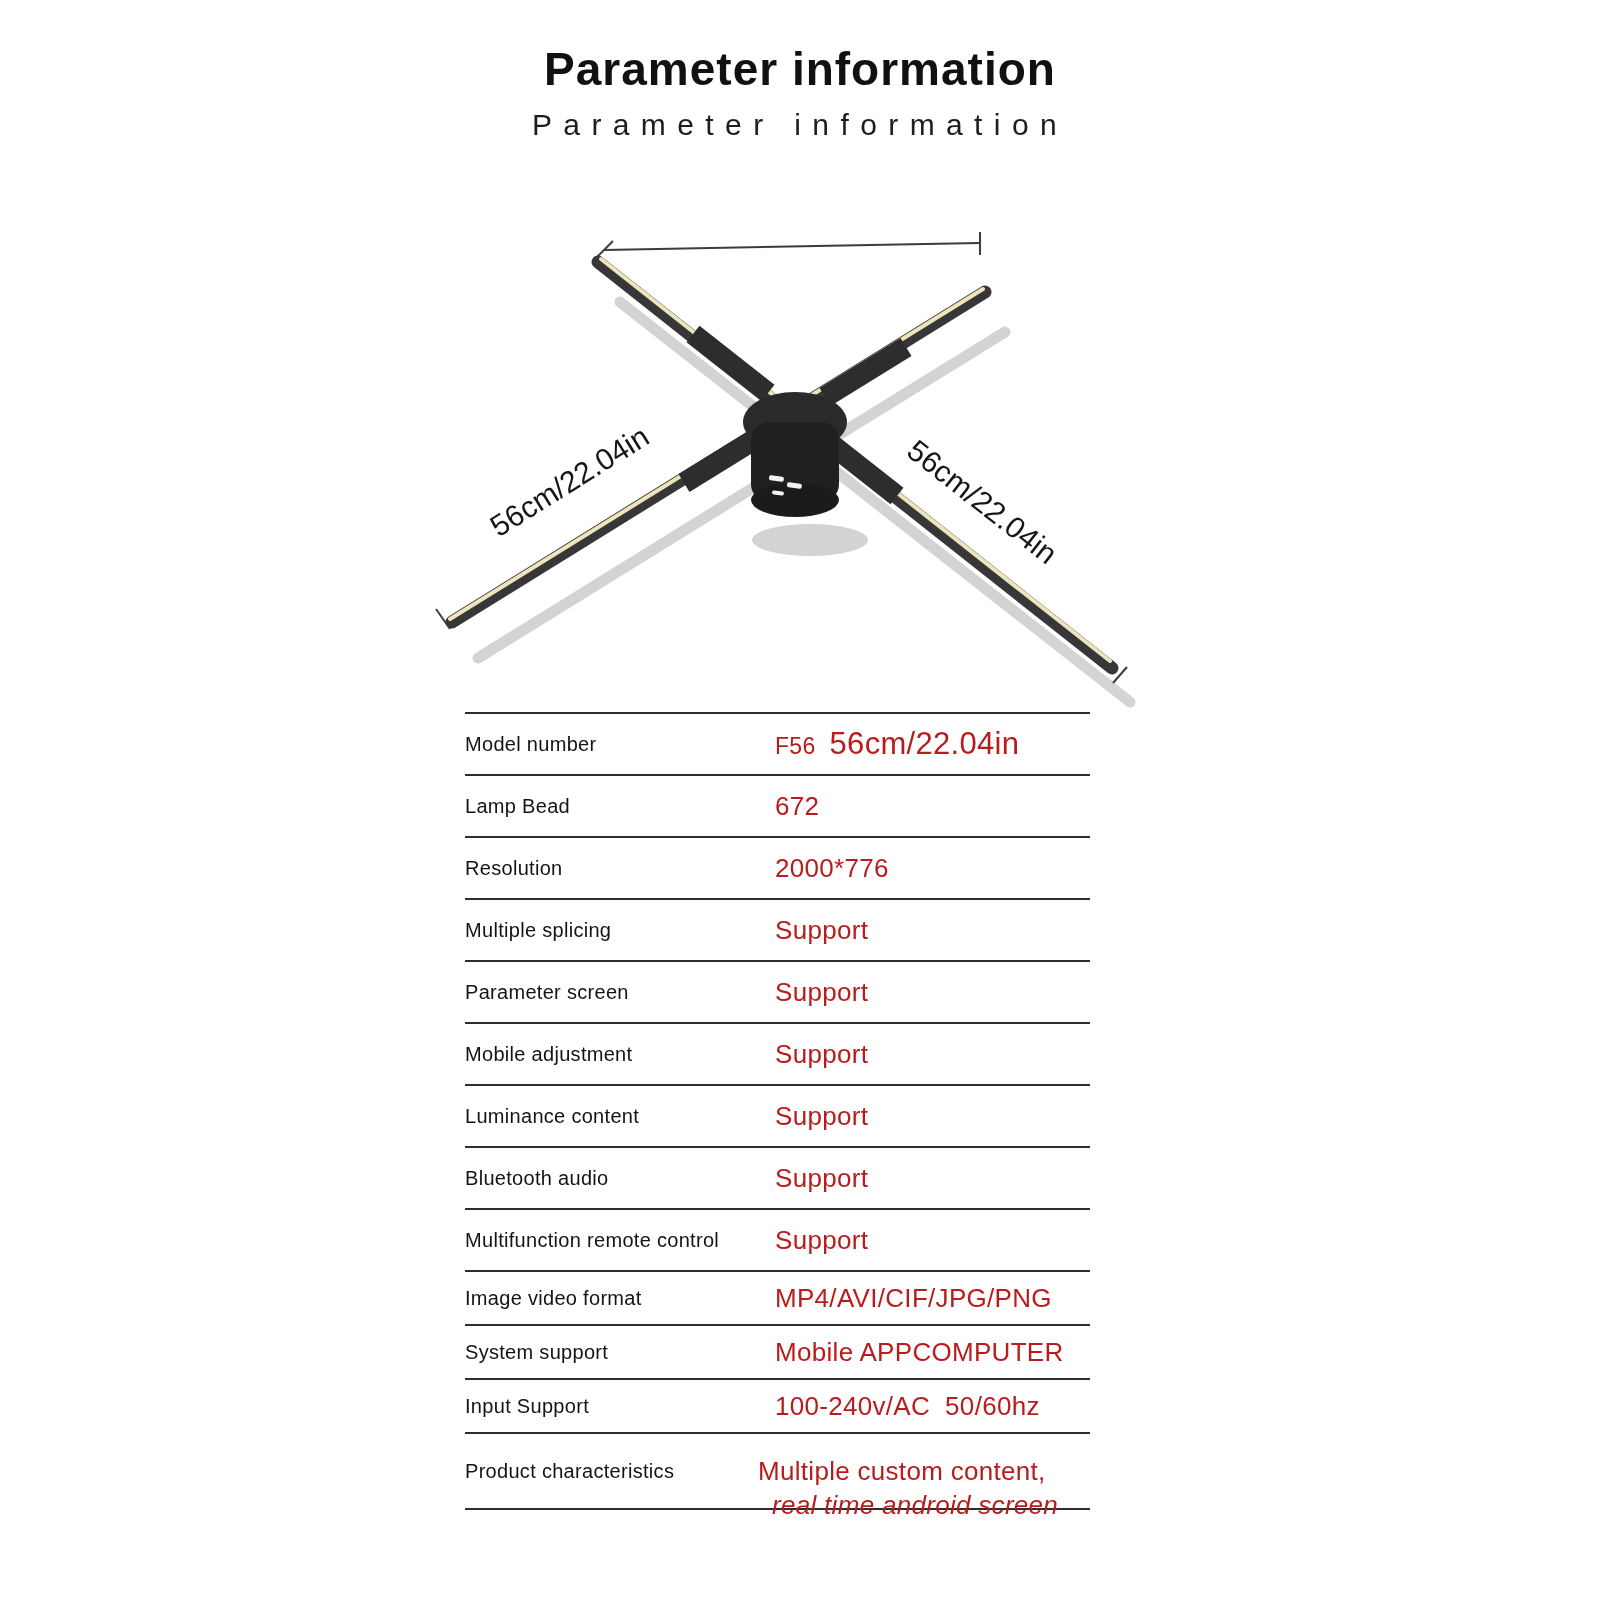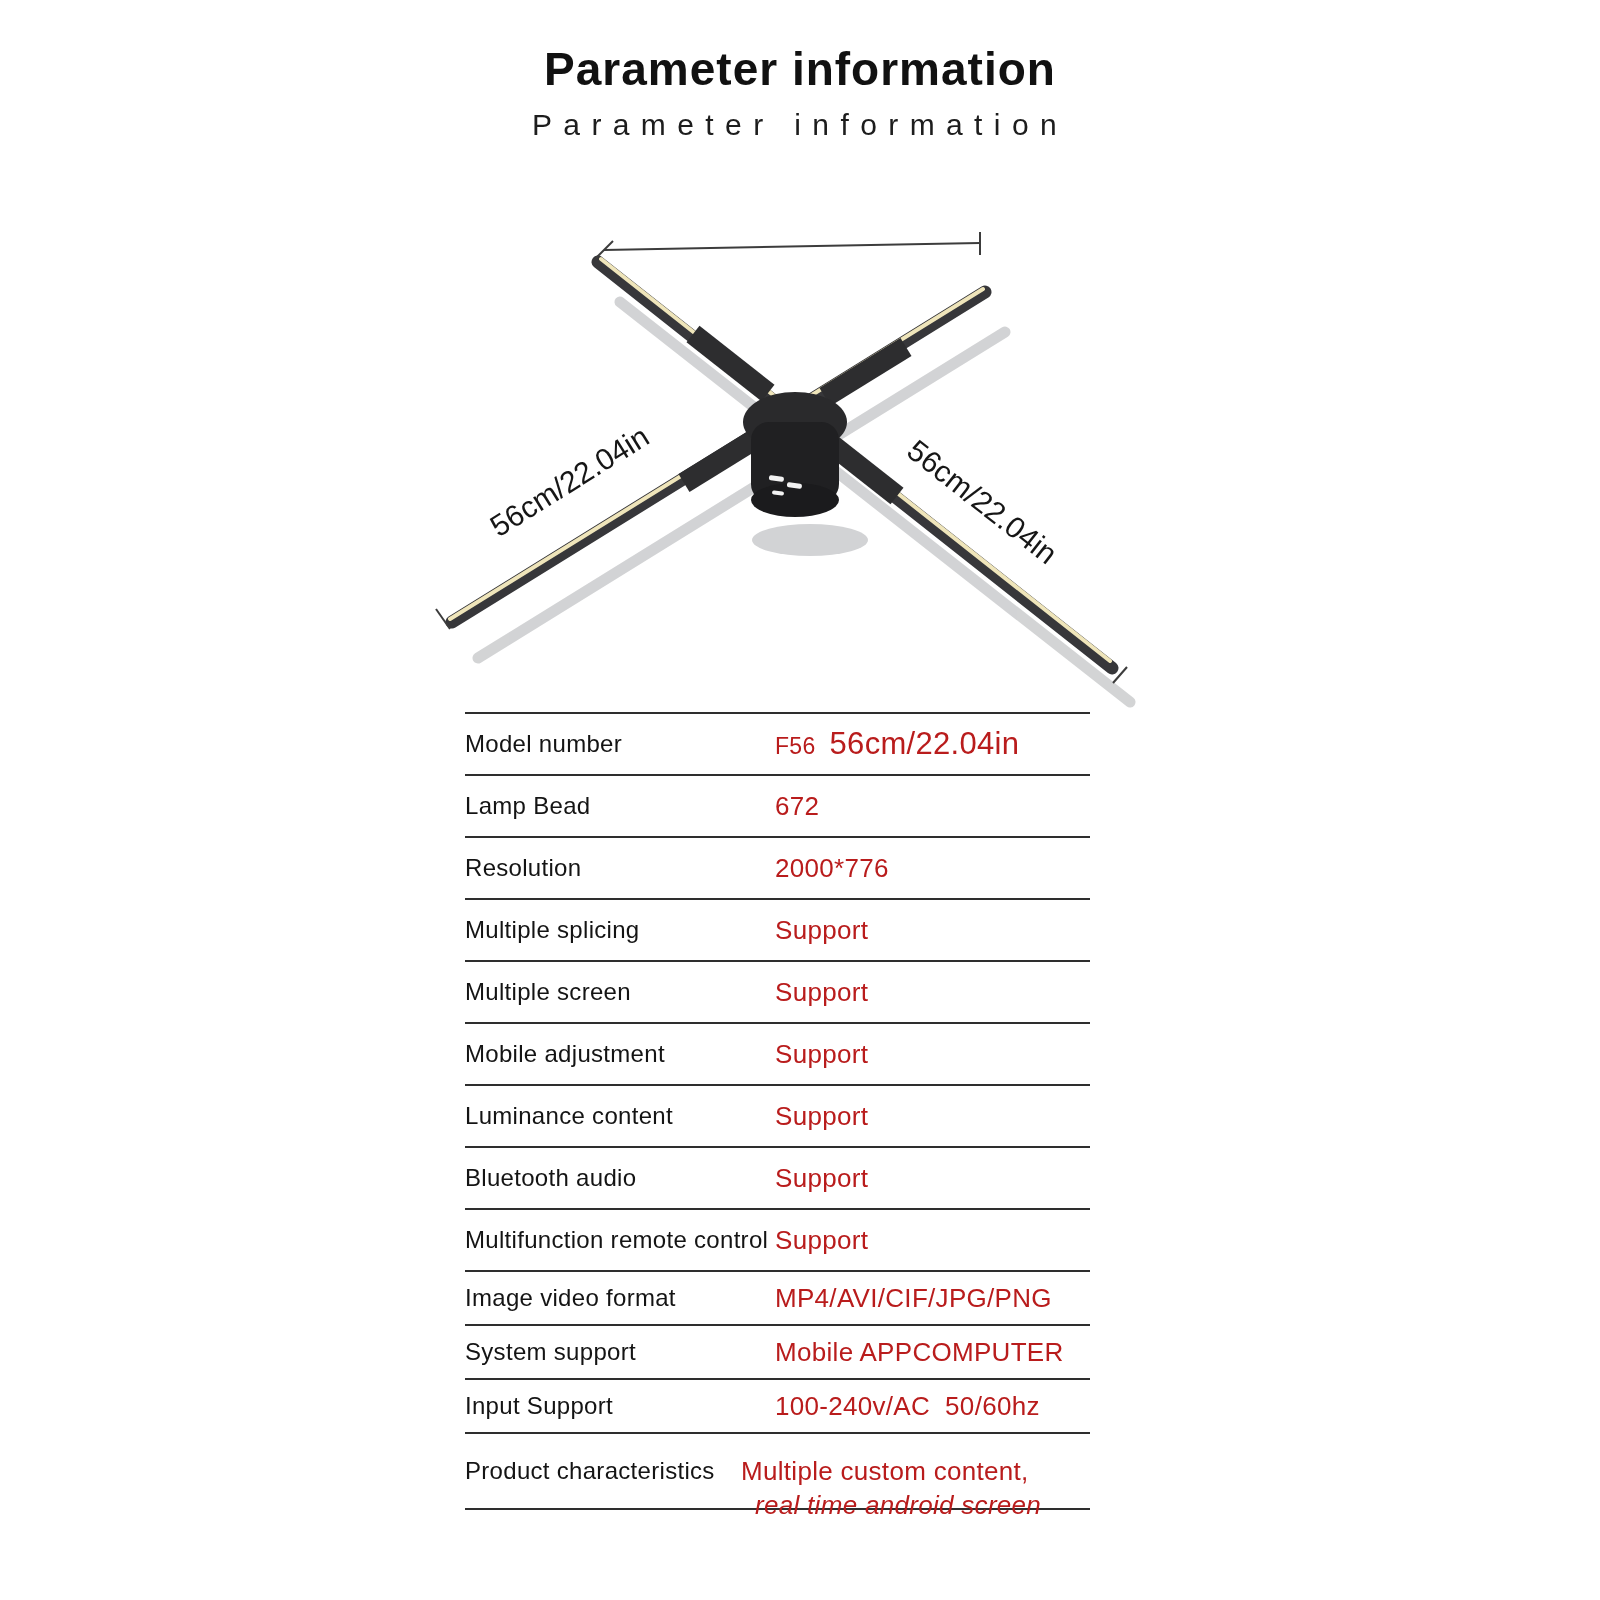--- a/index.html
+++ b/index.html
@@ -14,23 +14,23 @@
   .subtitle {
     position:absolute; top:108px; left:0; width:100%; text-align:center;
     font-size:30px; font-weight:400; color:#1d1d1d; letter-spacing:0.38em;
   }
   .fan-figure { position:absolute; left:420px; top:210px; width:740px; height:500px; }
   .fan-figure svg { display:block; }
   .fan-figure text { font-family:"Liberation Sans", sans-serif; }
 
   .spec-table { position:absolute; left:465px; top:712px; width:625px; }
   .spec-row { display:flex; align-items:center; border-top:2px solid #2e2e2e; box-sizing:border-box; }
-  .spec-row.last { border-bottom:2px solid #2e2e2e; }
+  .spec-row.last { border-bottom:2px solid #2e2e2e;gap:17px; }
   .h62 { height:62px; } .h66 { height:54px; } .h78 { height:78px; }
-  .spec-label { width:310px; font-size:24px; color:#141414; letter-spacing:0.3px; }
+  .spec-label { width:310px; font-size:20px; color:#141414; letter-spacing:0.3px; }
   .spec-value { flex:1; font-size:26px; color:#b91c1c; letter-spacing:0.3px; }
   .model-small { font-size:23px; }
   .model-large { font-size:31px; margin-left:14px; }
   .value-multiline { margin-left:-34px; line-height:1.3;margin-top:36px; }
   .value-multiline .line2 { padding-left:14px; display:block;font-style:italic; }
 </style>
 </head>
 <body>
 
 <div class="title">Parameter information</div>
@@ -101,21 +101,21 @@
     <div class="spec-label">Resolution</div>
     <div class="spec-value">2000*776</div>
   </div>
 
   <div class="spec-row h62">
     <div class="spec-label">Multiple splicing</div>
     <div class="spec-value">Support</div>
   </div>
 
   <div class="spec-row h62">
-    <div class="spec-label">Multiple screen</div>
+    <div class="spec-label">Parameter screen</div>
     <div class="spec-value">Support</div>
   </div>
 
   <div class="spec-row h62">
     <div class="spec-label">Mobile adjustment</div>
     <div class="spec-value">Support</div>
   </div>
 
   <div class="spec-row h62">
     <div class="spec-label">Luminance content</div>

